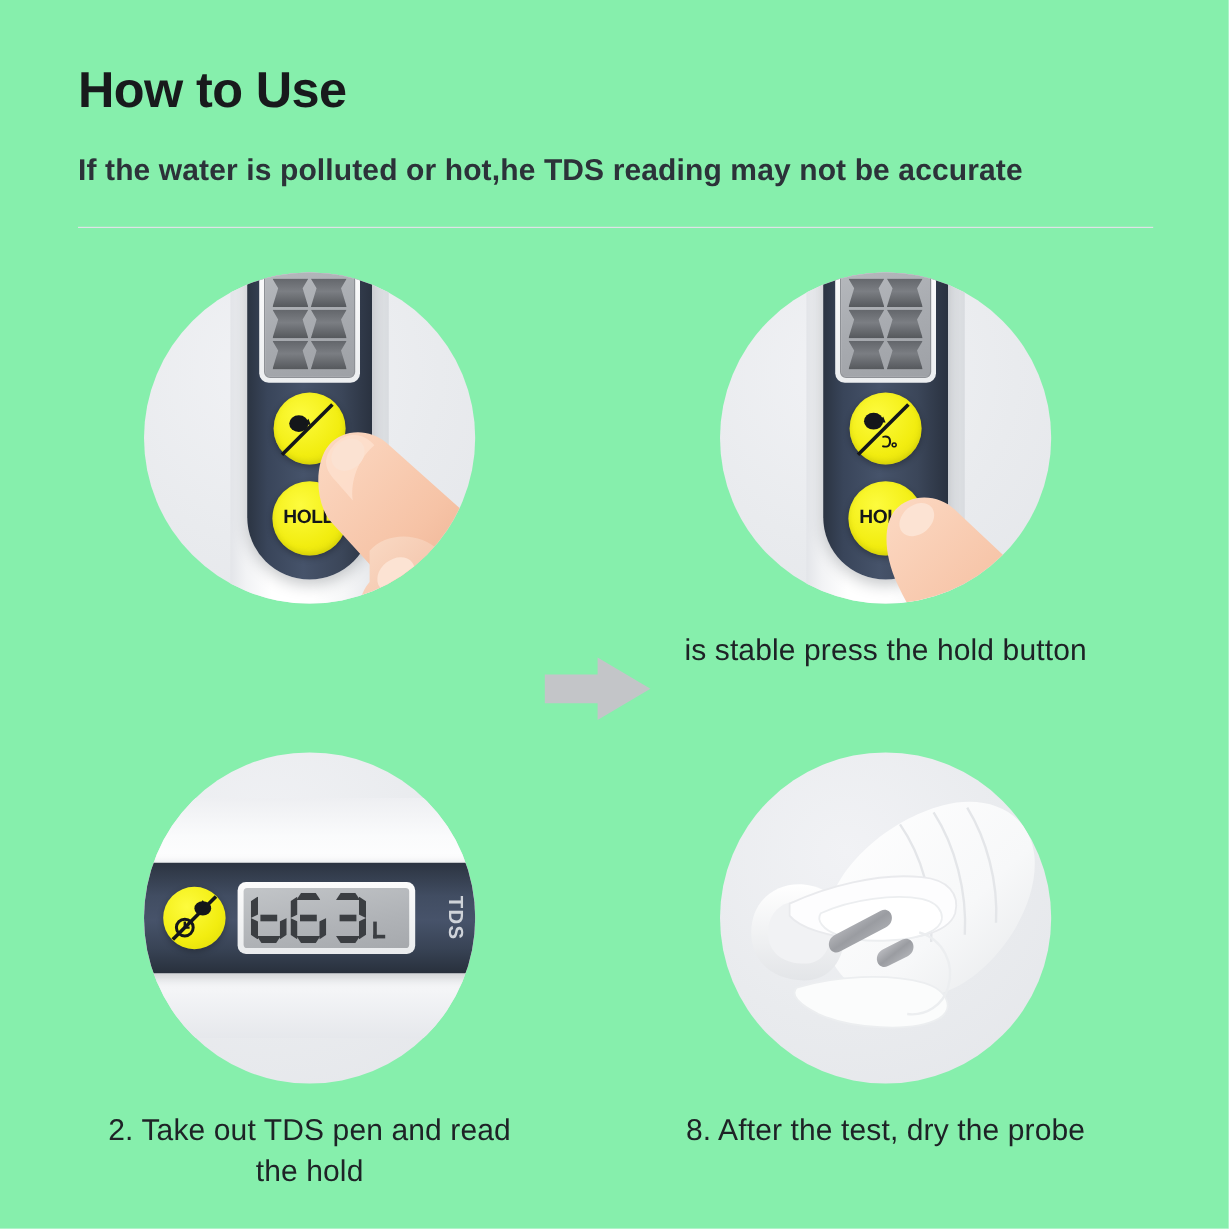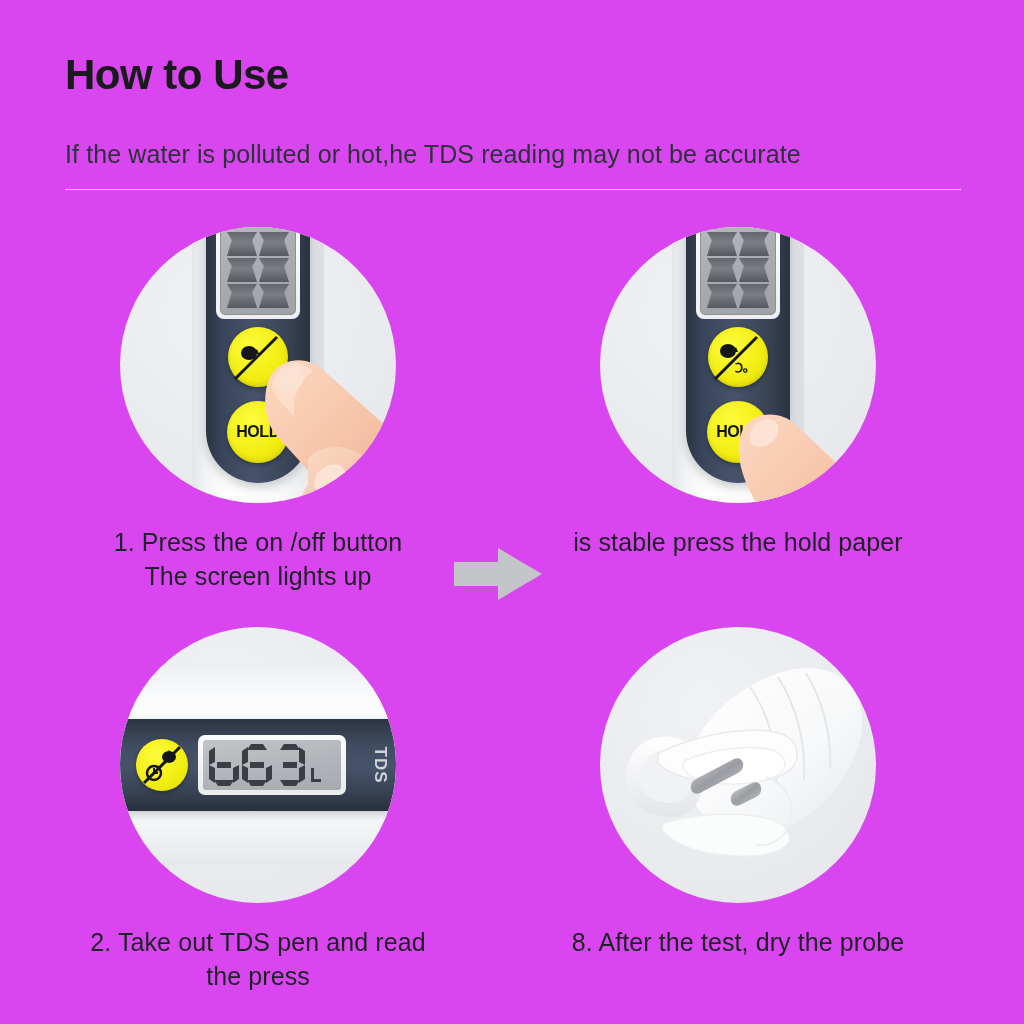--- a/index.html
+++ b/index.html
@@ -7,38 +7,38 @@
   html, body {
     width: 1024px; height: 1024px;
     background: #f8f9fb;
     font-family: "Liberation Sans", sans-serif;
     overflow: hidden;
   }
 
   .page {
     position: relative;
     width: 1024px; height: 1024px;
-    background: #d946ef;
+    background: #86efac;
   }
 
   
   .header { position: absolute; left: 65px; top: 52px; width: 900px; }
 
   .page-title {
     font-size: 42px;
     font-weight: 700;
     color: #181a1c;
     letter-spacing: -0.5px;
     line-height: 1.1;
   }
 
   .page-subtitle {
-    margin-top: 42px;
+    margin-top: 30px;
     font-size: 25px;
-    font-weight: 400;
+    font-weight: 700;
     color: #2c3239;
     letter-spacing: 0.1px;
     white-space: nowrap;
   }
 
   .divider {
     position: absolute;
     left: 65px; top: 189px;
     width: 896px; height: 1px;
     background: #dfe2e7;
@@ -308,24 +308,20 @@
                 <path d="M34 30 C44 20 58 22 66 32 C52 44 46 62 48 78 L34 62
                          C22 50 24 40 34 30 Z" fill="#fde2d0" opacity=".75"></path>
                 <ellipse cx="44" cy="40" rx="15" ry="12" fill="#fbe2d2" transform="rotate(-40 44 40)"></ellipse>
                 <path d="M62 120 C76 104 104 104 120 120 L144 146 C156 160 154 182 140 192
                          L120 200 L70 200 C52 188 48 162 62 146 Z" fill="url(#sk2)"></path>
                 <ellipse cx="84" cy="140" rx="17" ry="13" fill="#fce3d3" transform="rotate(-38 84 140)"></ellipse>
               </svg>
             </span>
           </div>
         </div>
-        <div class="caption">
-          <span>1. Press the on /off button</span>
-          <span class="l2">The screen lights up</span>
-        </div>
       </div>
 
       <div class="arrow" style="left:452px; top:341px;">
         <svg viewBox="0 0 92 56">
           <path d="M2 16 h44 V2 l44 26 -44 26 V40 H2 Z" fill="#c3c5c8" stroke="none" stroke-linejoin="round"></path>
         </svg>
       </div>
 
       <div class="cell right">
         <div class="figure">
@@ -378,21 +374,21 @@
                   </linearGradient>
                 </defs>
                 <path d="M8 24 C20 10 44 10 58 24 L124 86 C140 102 140 132 124 146
                          L110 150 L60 150 C40 140 22 112 10 86 C-2 60 -2 36 8 24 Z" fill="url(#sk3)"></path>
                 <ellipse cx="26" cy="32" rx="16" ry="12" fill="#fce3d3" transform="rotate(-40 26 32)"></ellipse>
               </svg>
             </span>
           </div>
         </div>
         <div class="caption">
-          <span class="l2">is stable press the hold paper</span>
+          <span class="l2">is stable press the hold button</span>
         </div>
       </div>
     </div>
 
     <div class="row">
 
       <div class="cell left">
         <div class="figure">
           <div class="pen-h">
             <div class="pen-h-white"></div>
@@ -435,21 +431,21 @@
                   <span class="unit-mark"></span>
                 </div>
               </div>
 
               <span class="brand-tds">TDS</span>
             </div>
           </div>
         </div>
         <div class="caption">
           <span>2. Take out TDS pen and read</span>
-          <span class="l2">the press</span>
+          <span class="l2">the hold</span>
         </div>
       </div>
 
       <div class="cell right">
         <div class="figure">
           <div class="probe-scene">
             <svg viewBox="0 0 276 276">
               <defs>
                 <linearGradient id="pw1" x1="0" y1="0" x2="1" y2="1">
                   <stop offset="0%" stop-color="#ffffff"></stop>

